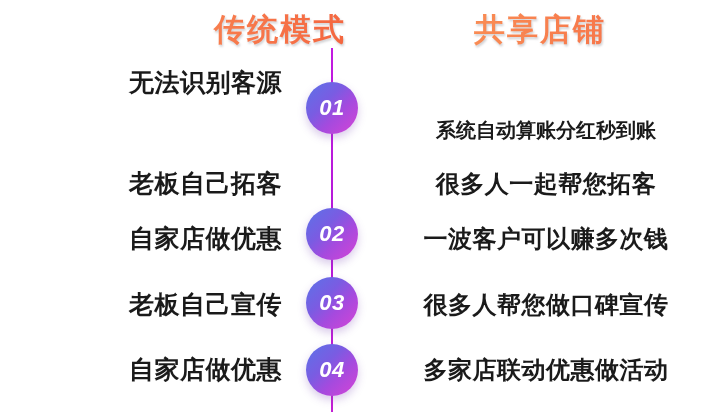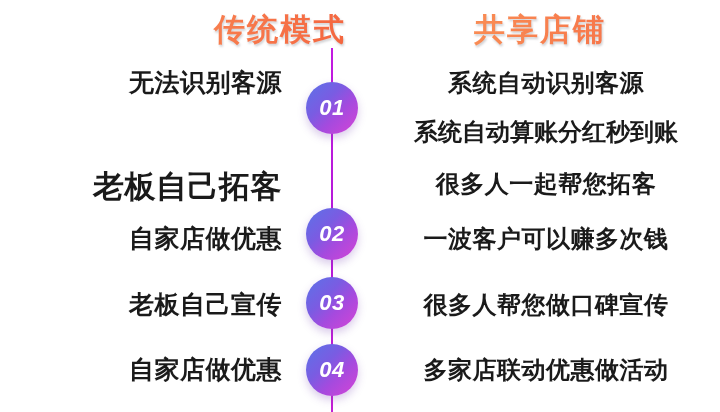--- a/index.html
+++ b/index.html
@@ -54,27 +54,27 @@
     font-weight: bold;
     white-space: nowrap;
     letter-spacing: 0.5px;
     line-height: 1;
   }
   .col-left .stmt  { right: 18px; text-align: right; }
   .col-right .stmt { left: 0; width: 348px; text-align: center; }
 
   .col-left  .s0 { top: 70px;  font-size: 25px; }
   .col-left  .s1 { top: 117px; font-size: 25px; }
-  .col-left  .s2 { top: 171px; font-size: 31px; }
+  .col-left  .s2 { top: 171px; font-size: 25px; }
   .col-left  .s3 { top: 226px; font-size: 25px; }
   .col-left  .s4 { top: 292px; font-size: 25px; }
   .col-left  .s5 { top: 357px; font-size: 25px; }
 
   .col-right .s0 { top: 71px;  font-size: 24px; }
-  .col-right .s1 { top: 120px; font-size: 24px; letter-spacing: 0px; }
+  .col-right .s1 { top: 120px; font-size: 20px; letter-spacing: 0px; }
   .col-right .s2 { top: 172px; font-size: 24px; }
   .col-right .s3 { top: 227px; font-size: 24px; }
   .col-right .s4 { top: 293px; font-size: 24px; }
   .col-right .s5 { top: 358px; font-size: 24px; }
 
   
   .timeline {
     position: absolute;
     left: 331px;
     top: 48px;
@@ -118,21 +118,20 @@
 
   <div class="col col-left">
     <div class="stmt s0">无法识别客源</div>
     <div class="stmt s2">老板自己拓客</div>
     <div class="stmt s3">自家店做优惠</div>
     <div class="stmt s4">老板自己宣传</div>
     <div class="stmt s5">自家店做优惠</div>
   </div>
 
   <div class="col col-right">
-    <div class="stmt s0">系统自动识别客源</div>
     <div class="stmt s1">系统自动算账分红秒到账</div>
     <div class="stmt s2">很多人一起帮您拓客</div>
     <div class="stmt s3">一波客户可以赚多次钱</div>
     <div class="stmt s4">很多人帮您做口碑宣传</div>
     <div class="stmt s5">多家店联动优惠做活动</div>
   </div>
 
   <div class="timeline"></div>
 
   <div class="node n0">

